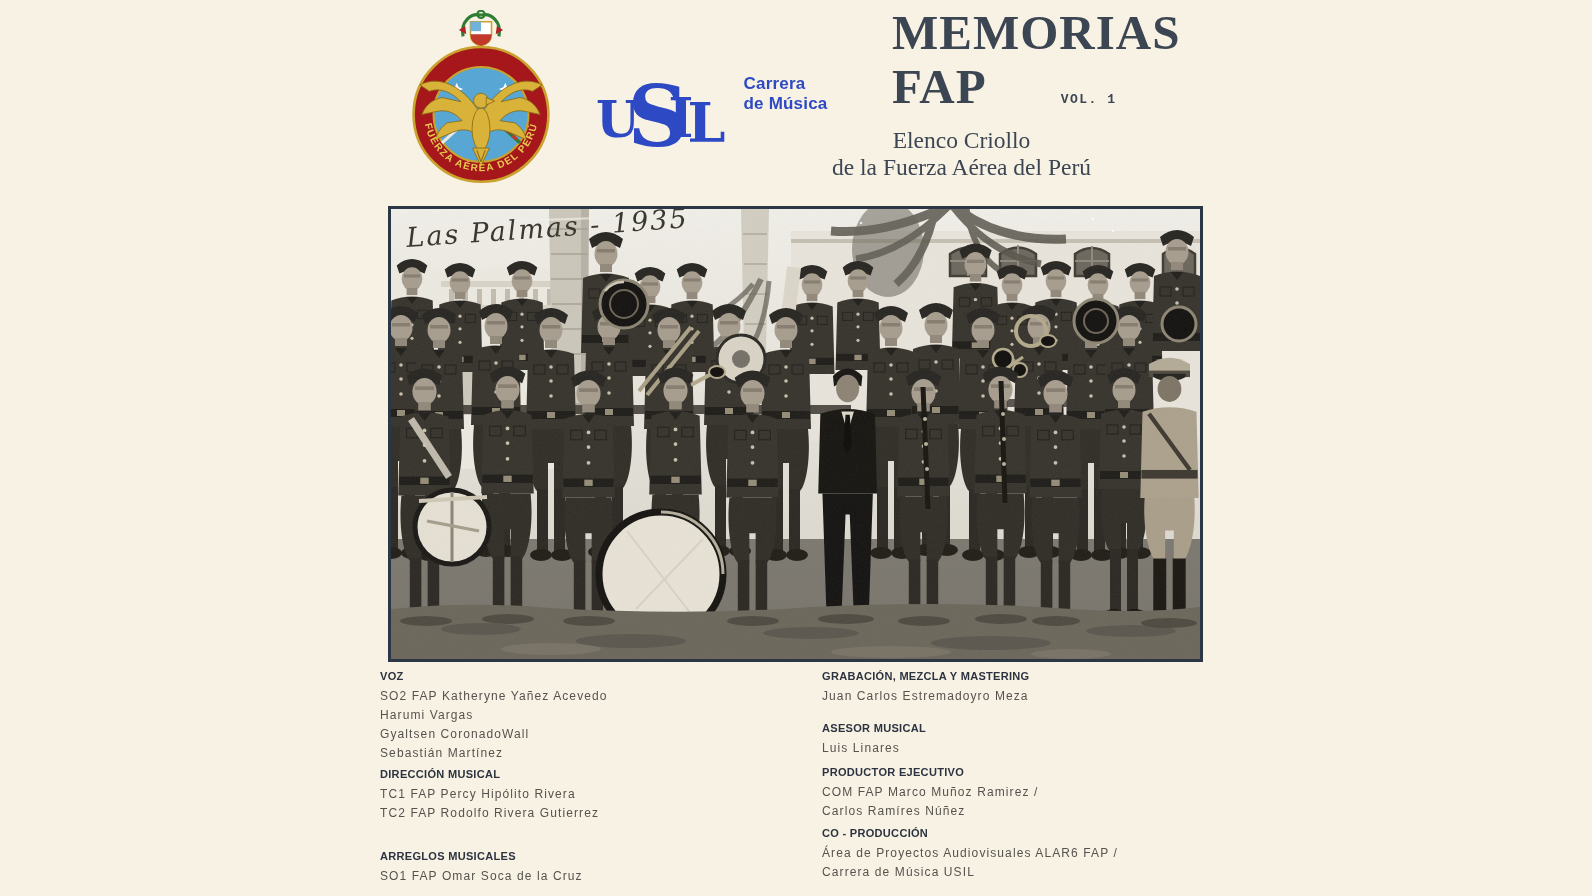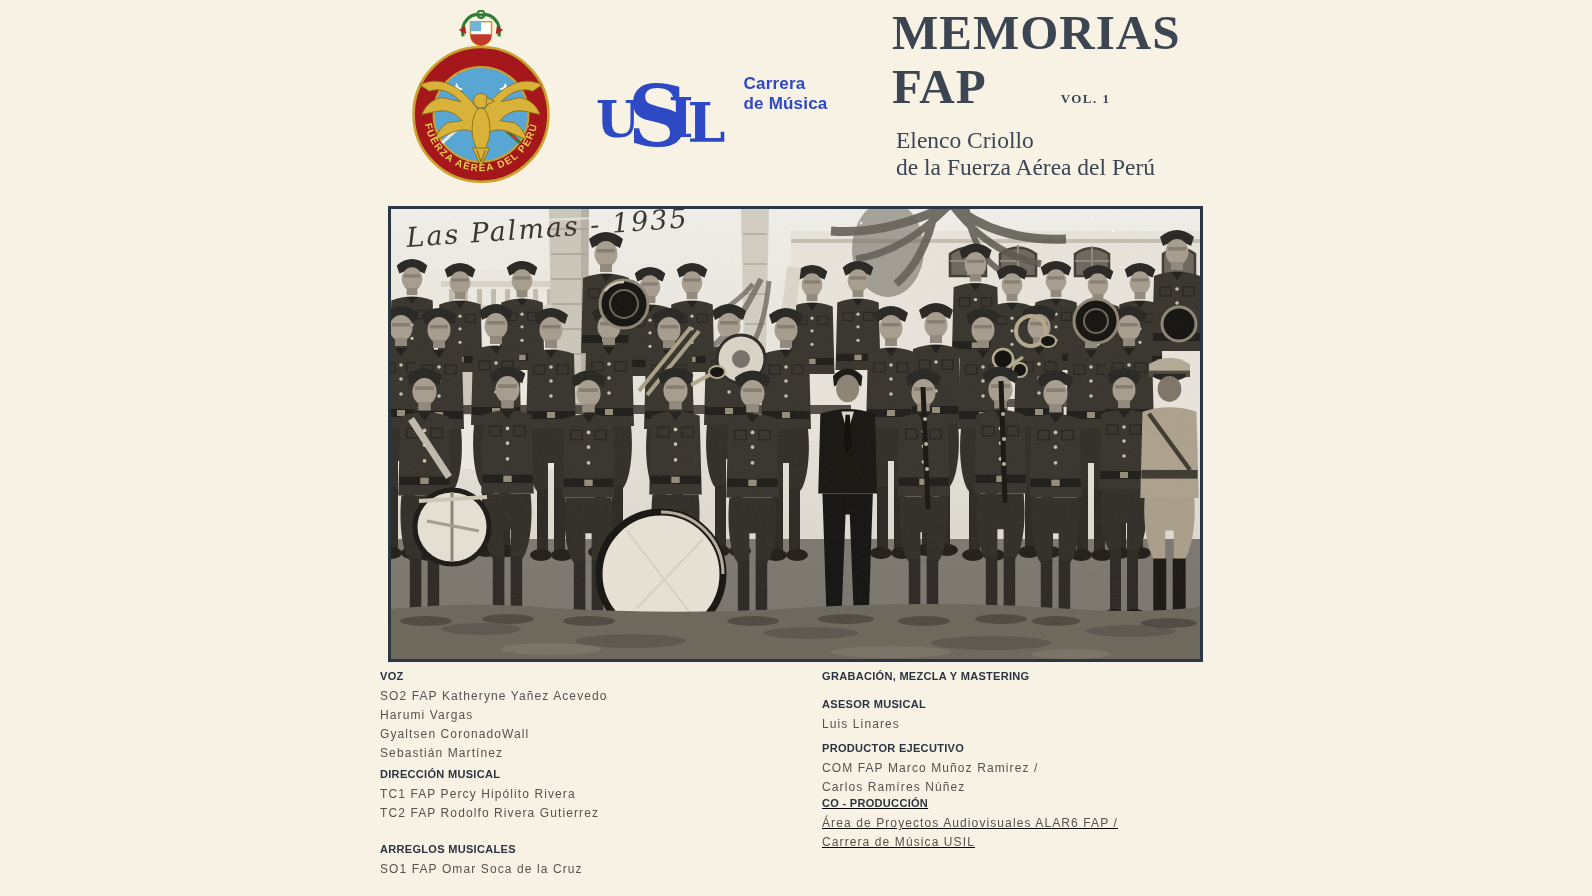--- a/index.html
+++ b/index.html
@@ -14,37 +14,37 @@
   .usil-monogram{display:flex;align-items:baseline;color:var(--usil_blue,#2d49c4);
     font-family:"DejaVu Serif",serif;font-weight:bold;height:95px;}
   .usil-monogram .m1{font-size:50px;}
   .usil-monogram .m2{font-size:84px;margin-left:-12px;transform:translateY(9px);}
   .usil-monogram .m3{font-size:54px;margin-left:-20px;}
   .usil-monogram .m4{font-size:54px;margin-left:-6px;transform:translateY(5px);}
   .usil-caption{margin-left:18px;margin-top:16px;color:var(--usil_blue,#2d49c4);
     font-size:17px;line-height:20px;font-weight:700;letter-spacing:.2px;}
   .title{position:absolute;left:892px;top:6px;color:var(--ink,#3c4653);
     font-family:"Liberation Serif",serif;font-weight:700;font-size:49px;line-height:54px;letter-spacing:1px;}
-  .title .vol{font-family:Liberation Serif, serif;font-size:13px;font-weight:700;
+  .title .vol{font-family:Liberation Mono, monospace;font-size:13px;font-weight:700;
     letter-spacing:1.5px;margin-left:74px;}
-  .subtitle{position:absolute;left:896px;top:127px;color:var(--ink,#3c4653);
-    font-family:"Liberation Serif",serif;font-size:23.5px;line-height:27px;font-weight:400;}
+  .subtitle{position:absolute;left:832px;top:127px;color:var(--ink,#3c4653);
+    font-family:"Liberation Serif",serif;font-size:23.5px;line-height:27px;font-weight:400;text-align:center;}
   
   .photo{position:absolute;left:388px;top:206px;width:809px;height:450px;
     border:3px solid var(--photo_border,#2b3745);background:#ddd9d0;}
   .photo svg{display:block;}
   
   .col{position:absolute;top:670px;}
   .col-left{left:380px;width:440px;}
   .col-right{left:822px;width:400px;}
   .cred-head{font-size:11.5px;font-weight:700;letter-spacing:.3px;color:var(--heading,#2c3340);
     margin-bottom:5px;transform:scaleX(.96);transform-origin:left;}
   .cred-line{font-size:12px;line-height:19px;letter-spacing:1.1px;color:var(--body_text,#56524d);}
-  .mt-a{margin-top:5px;} .mt-b{margin-top:20px;}
-  .mt-c{margin-top:16px;} .mt-d{margin-top:8px;} .mt-e{text-decoration:underline;}
+  .mt-a{margin-top:5px;} .mt-b{margin-top:27px;}
+  .mt-c{margin-top:16px;} .mt-d{margin-top:8px;} .mt-e{margin-top:6px;}
 </style>
 </head>
 <body>
 
 <div class="canvas">
 
   <svg class="fap-emblem" viewBox="0 0 150 165">
 
     <g transform="translate(75,3)">
       <path d="M-17,22 C-20,8 -9,-1 0,2" fill="none" stroke="#2e7d32" stroke-width="3"></path>
@@ -414,20 +414,21 @@
     </div>
     <div class="cred-group mt-b">
       <div class="cred-head">ARREGLOS MUSICALES</div>
       <div class="cred-line">SO1 FAP Omar Soca de la Cruz</div>
     </div>
   </div>
 
   <div class="col col-right">
     <div class="cred-group">
       <div class="cred-head">GRABACIÓN, MEZCLA Y MASTERING</div>
+      <div class="cred-line">Juan Carlos Estremadoyro Meza</div>
     </div>
     <div class="cred-group mt-c">
       <div class="cred-head">ASESOR MUSICAL</div>
       <div class="cred-line">Luis Linares</div>
     </div>
     <div class="cred-group mt-d">
       <div class="cred-head">PRODUCTOR EJECUTIVO</div>
       <div class="cred-line">COM FAP Marco Muñoz Ramirez /</div>
       <div class="cred-line">Carlos Ramíres Núñez</div>
     </div>

